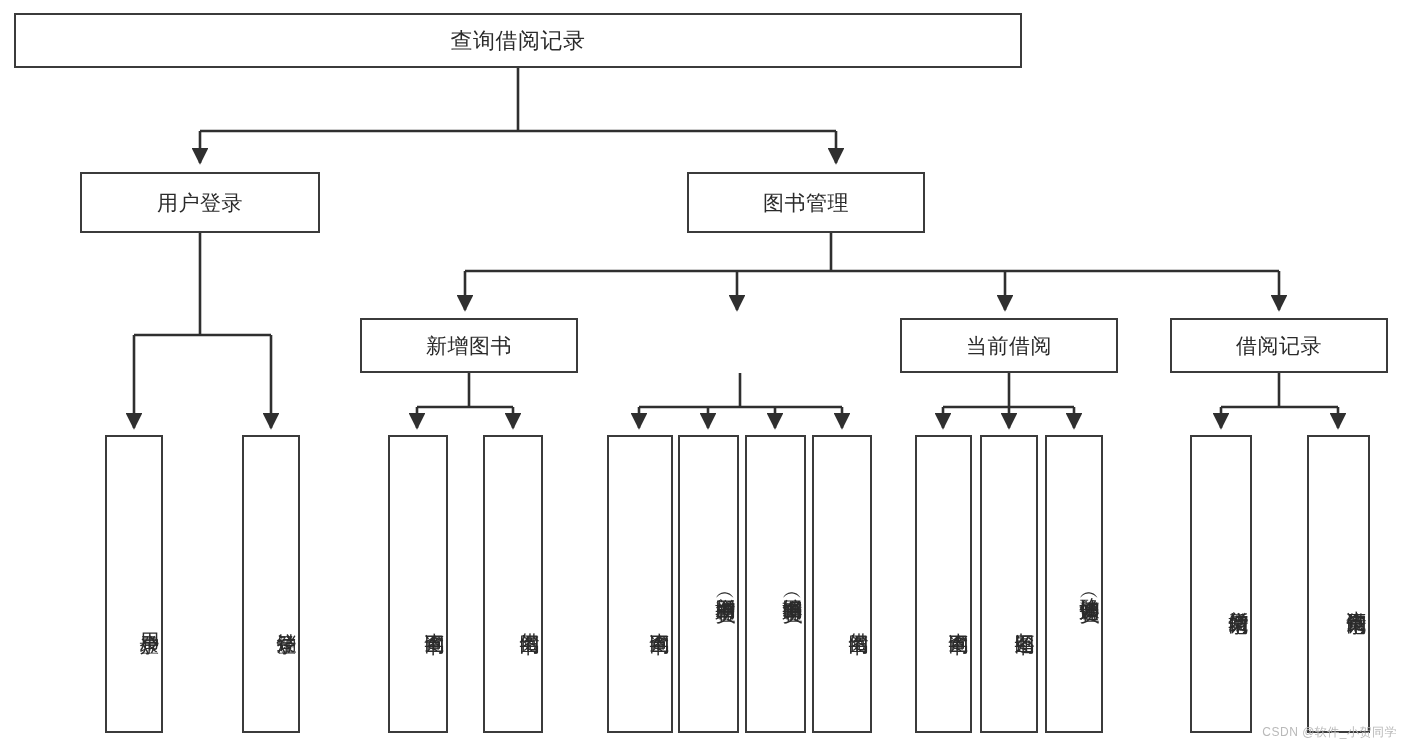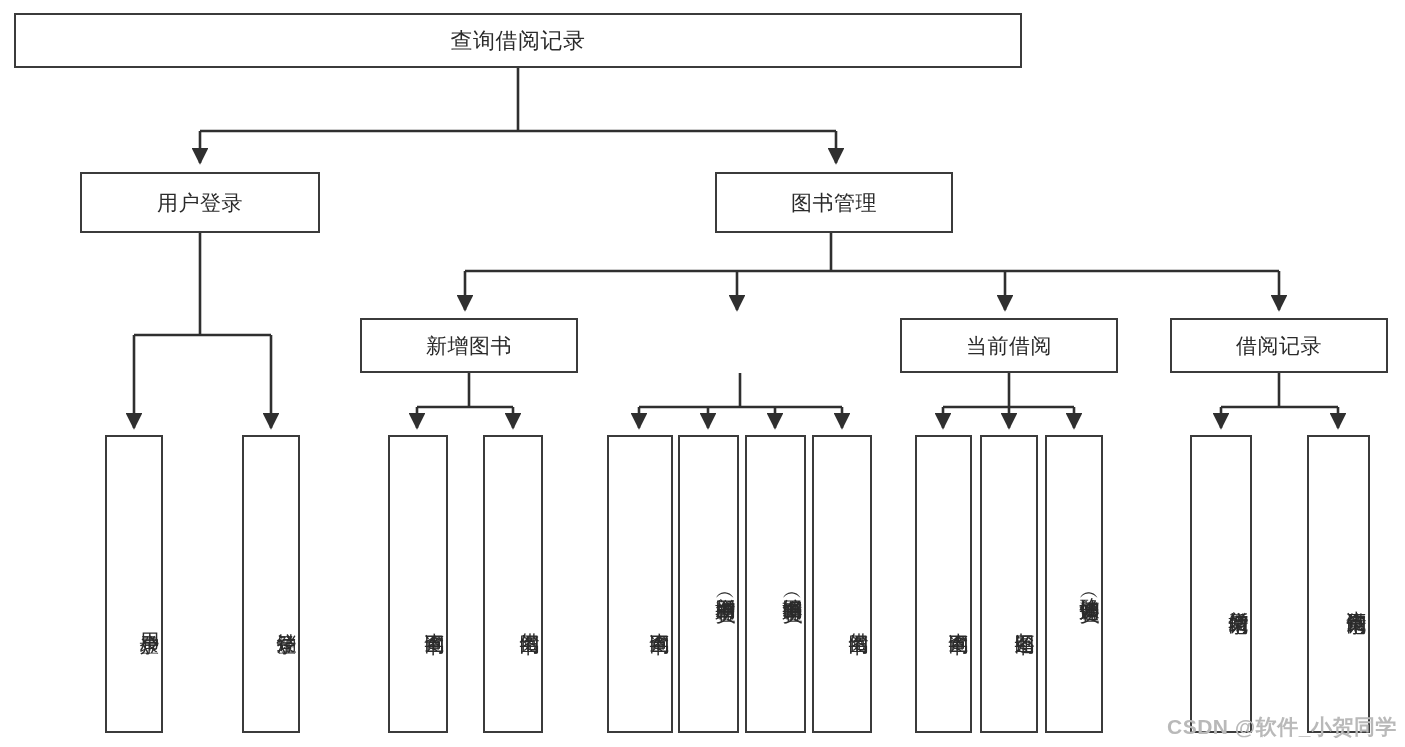--- a/index.html
+++ b/index.html
@@ -53,25 +53,24 @@
     line-height: 1.18;
     letter-spacing: 1px;
   }
   .node.v.toppad {
     padding-top: 4px;
   }
   .watermark {
     position: absolute;
     right: 8px;
     bottom: 6px;
-    font-size: 21px;
+    font-size: 12px;
     color: #b9b9b9;
     letter-spacing: 0.5px;
     white-space: nowrap;
-    font-weight: bold;
   }
 </style>
 </head>
 <body>
 
 <div id="canvas">
 
   <svg id="edges" viewBox="0 0 1405 747" width="1405" height="747">
     <defs>
       <marker id="arrow" viewBox="0 0 10 10" refX="9" refY="5" markerWidth="6.5" markerHeight="6.5" orient="auto-start-reverse">
@@ -122,21 +121,21 @@
     </g>
   </svg>
 
   <div class="node h root" style="left:14px; top:13px; width:1008px; height:55px;">
     <span>查询借阅记录</span>
   </div>
 
   <div class="node h" style="left:80px; top:172px; width:240px; height:61px;">
     <span>用户登录</span>
   </div>
-  <div class="node h" style="left:715px; top:172px; width:238px; height:61px;">
+  <div class="node h" style="left:687px; top:172px; width:238px; height:61px;">
     <span>图书管理</span>
   </div>
 
   <div class="node h" style="left:360px; top:318px; width:218px; height:55px;">
     <span>新增图书</span>
   </div>
   <div class="node h" style="left:900px; top:318px; width:218px; height:55px;">
     <span>当前借阅</span>
   </div>
   <div class="node h" style="left:1170px; top:318px; width:218px; height:55px;">

